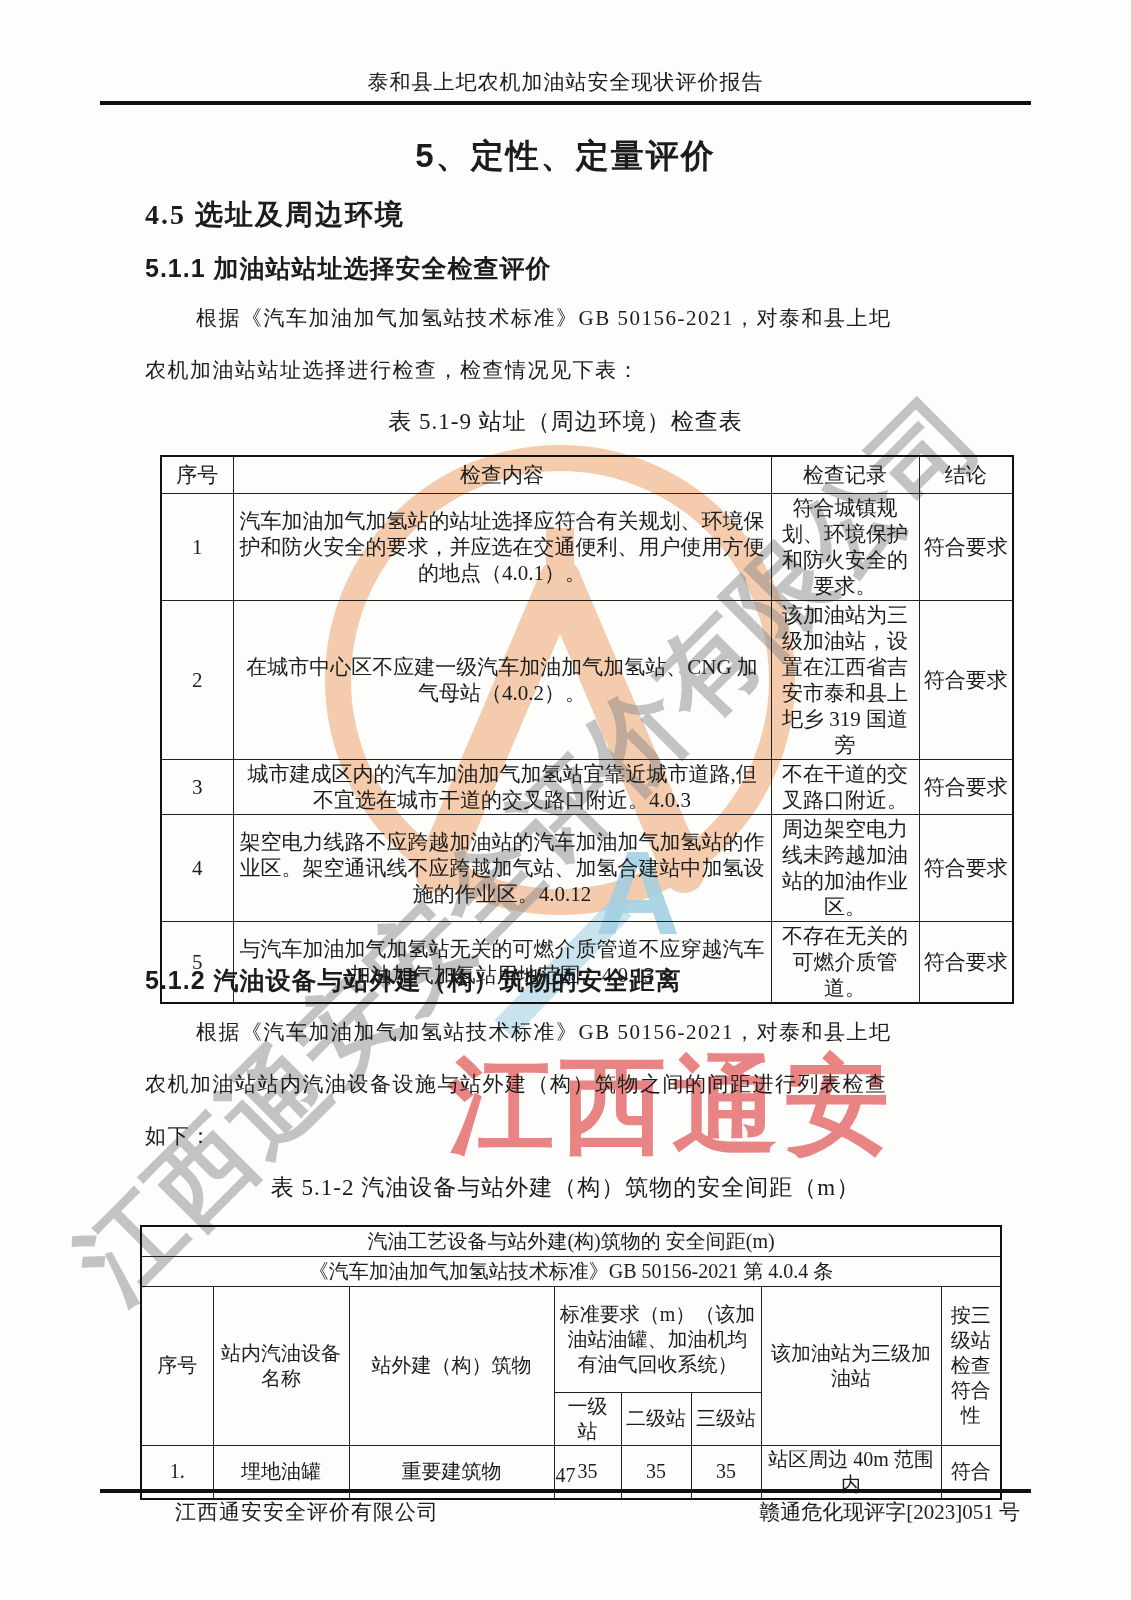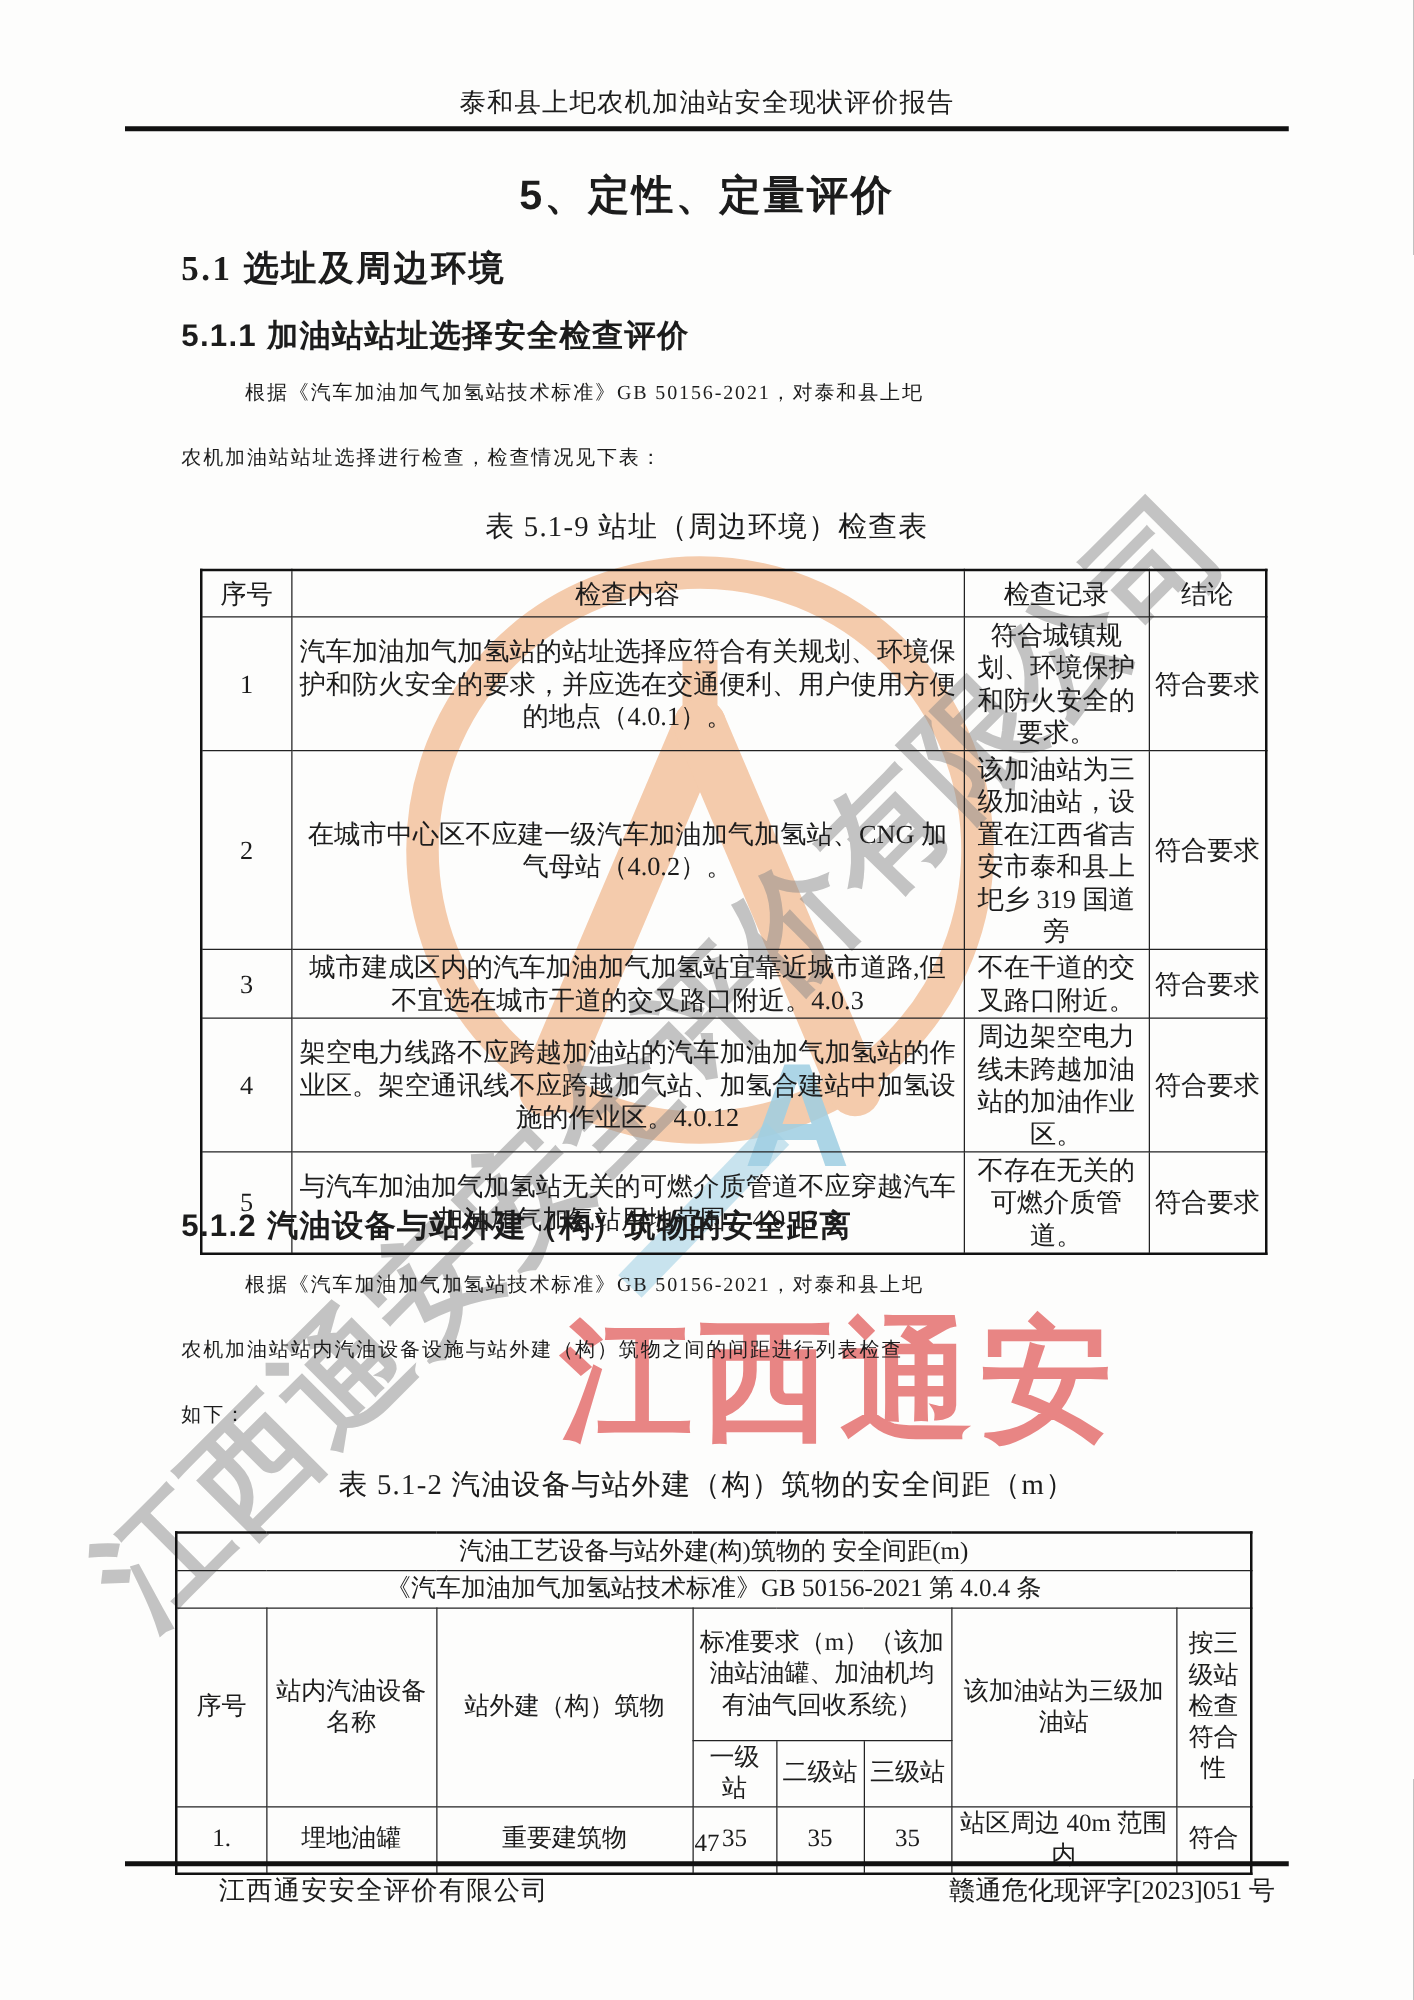--- a/index.html
+++ b/index.html
@@ -24,21 +24,21 @@
   .abs{position:absolute;}
   .doc-header{left:0;top:68px;width:100%;text-align:center;font-size:21px;letter-spacing:1px;}
   .header-rule{left:100px;top:101px;width:931px;height:4px;background:#111;}
   .main-title{left:0;top:134px;width:100%;text-align:center;font-size:33px;font-weight:bold;
               font-family:"Liberation Sans",sans-serif;letter-spacing:2px;}
   .h51{left:145px;top:196px;font-size:28px;font-weight:bold;letter-spacing:2px;}
   .h511{left:145px;top:252px;font-size:25px;font-weight:bold;
         font-family:"Liberation Sans",sans-serif;letter-spacing:1px;}
   .h512{left:145px;top:964px;font-size:25px;font-weight:bold;
         font-family:"Liberation Sans",sans-serif;letter-spacing:1px;}
-  .bodyline{font-size:16px;letter-spacing:1.5px;white-space:nowrap;}
+  .bodyline{font-size:21px;letter-spacing:1.5px;white-space:nowrap;}
   .tbl-caption{left:0;width:100%;text-align:center;font-size:23px;letter-spacing:1px;}
   table{border-collapse:collapse;table-layout:fixed;}
   td{border:1.6px solid #222;text-align:center;vertical-align:middle;
      padding:1px 4px;overflow:hidden;}
   .t1{left:160px;top:455px;width:852px;font-size:21px;line-height:26px;}
   .t2{left:140px;top:1225px;width:860px;font-size:20px;line-height:25px;}
   .t1 table,.t2 table{width:100%;border:2px solid #111;}
   .pagenum{left:0;top:1464px;width:100%;text-align:center;font-size:20px;}
   .footer-rule{left:100px;top:1489px;width:931px;height:4px;background:#111;}
   .footer-left{left:175px;top:1498px;font-size:21px;letter-spacing:1px;}
@@ -61,21 +61,21 @@
     <div class="wm-blue-a">A</div>
     <div class="wm-red">江西通安</div>
   </div>
 
   <div class="content">
 
     <div class="abs doc-header">泰和县上圯农机加油站安全现状评价报告</div>
     <div class="abs header-rule"></div>
 
     <div class="abs main-title">5、定性、定量评价</div>
-    <div class="abs h51">5.1 选址及周边环境</div>
+    <div class="abs h51">4.5 选址及周边环境</div>
     <div class="abs h511">5.1.1 加油站站址选择安全检查评价</div>
 
     <div class="abs bodyline" style="left:196px;top:304px;">根据《汽车加油加气加氢站技术标准》GB 50156-2021，对泰和县上圯</div>
     <div class="abs bodyline" style="left:145px;top:356px;">农机加油站站址选择进行检查，检查情况见下表：</div>
 
     <div class="abs tbl-caption" style="top:406px;">表 5.1-9  站址（周边环境）检查表</div>
 
     <div class="abs t1">
       <table>
         <colgroup>

